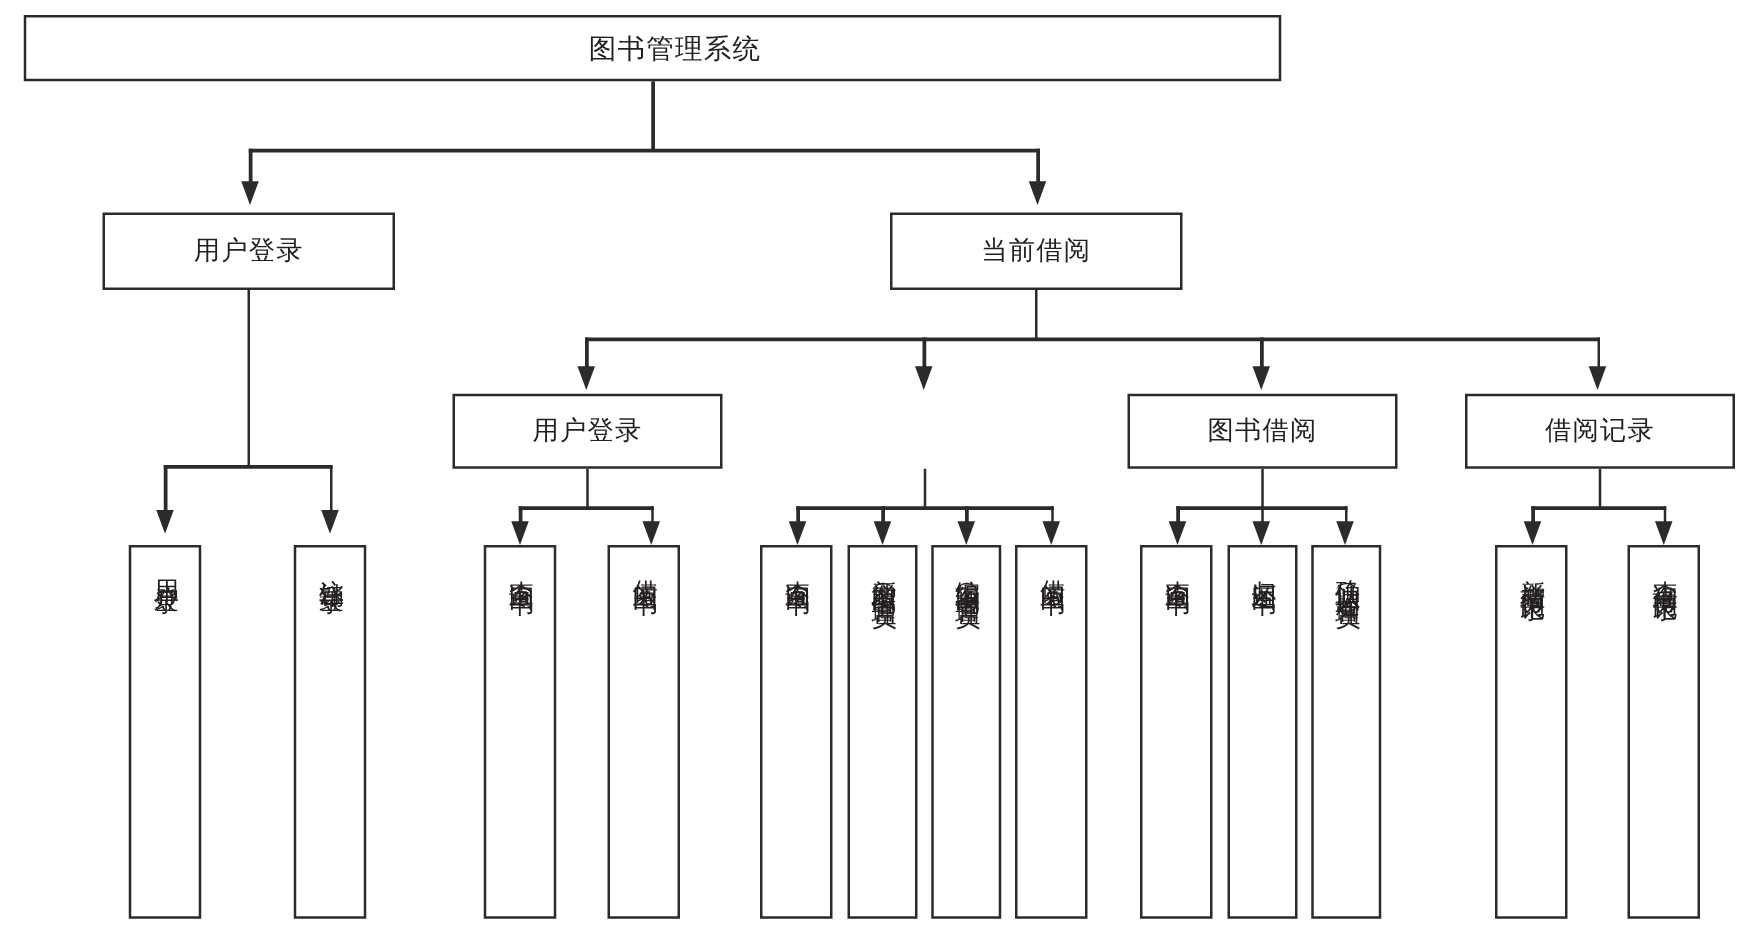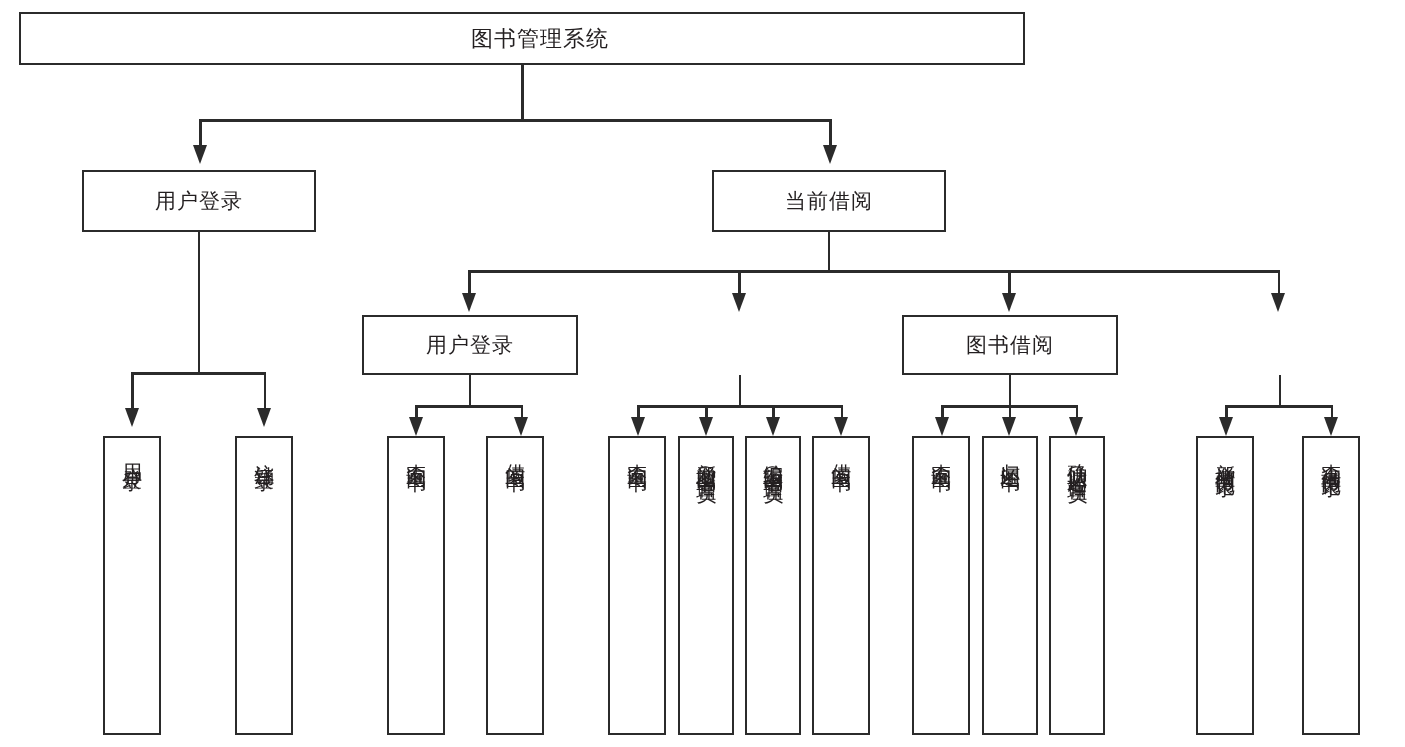--- a/index.html
+++ b/index.html
@@ -116,20 +116,23 @@
   <div class="arrow" style="left:731.5px; top:293px;"></div>
   <div class="arrow" style="left:1001.5px; top:293px;"></div>
   <div class="arrow" style="left:1271px; top:293px;"></div>
 
   <div class="node" style="left:362px; top:315px; width:216px; height:60px;">
     <span class="label">用户登录</span>
   </div>
   <div class="node" style="left:902px; top:315px; width:216px; height:60px;">
     <span class="label">图书借阅</span>
   </div>
+  <div class="node" style="left:1172px; top:315px; width:216px; height:60px;">
+    <span class="label">借阅记录</span>
+  </div>
 
   <div class="ln v" style="left:468.5px; top:375px; height:33px;"></div>
   <div class="ln h" style="left:415px; top:405px; width:108px;"></div>
   <div class="ln v" style="left:415px; top:405px; height:14px;"></div>
   <div class="ln v" style="left:520.5px; top:405px; height:14px;"></div>
   <div class="arrow" style="left:408.5px; top:417px;"></div>
   <div class="arrow" style="left:514px; top:417px;"></div>
 
   <div class="ln v" style="left:738.5px; top:375px; height:33px;"></div>
   <div class="ln h" style="left:637px; top:405px; width:206px;"></div>

